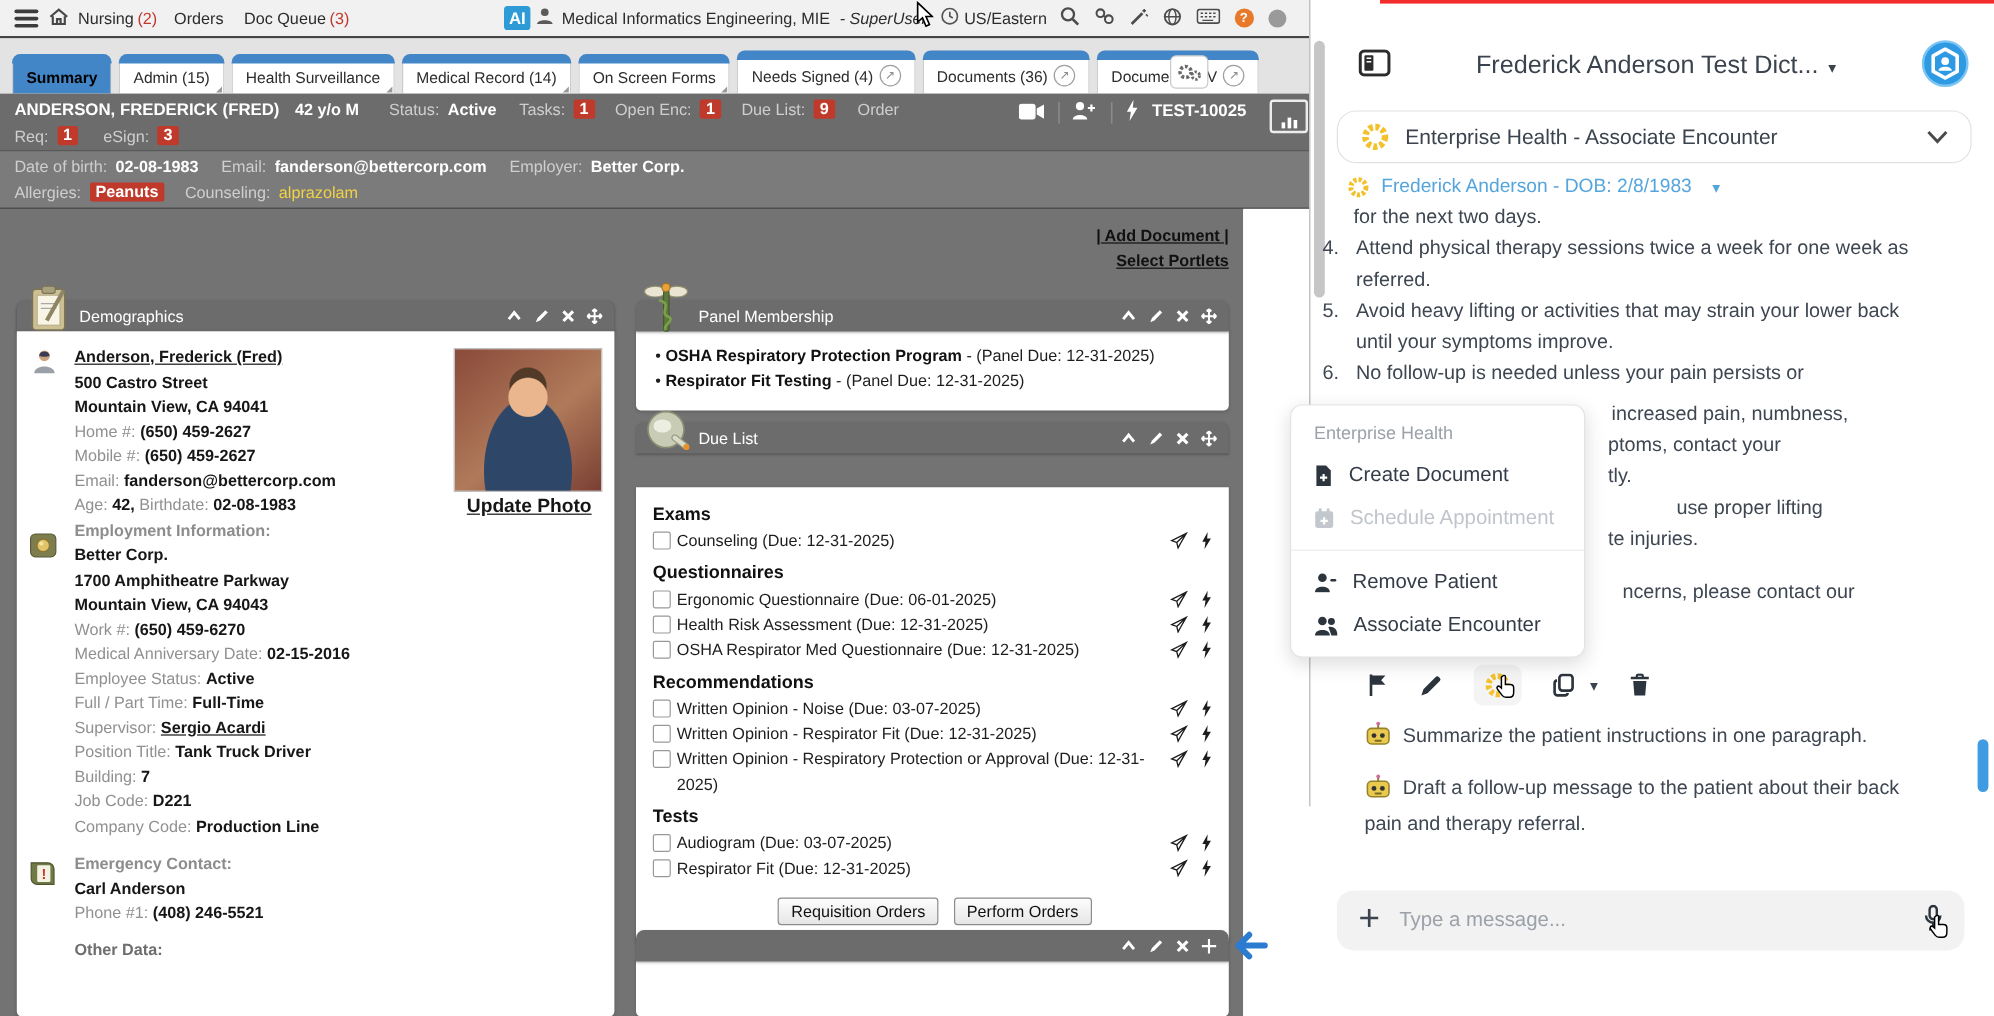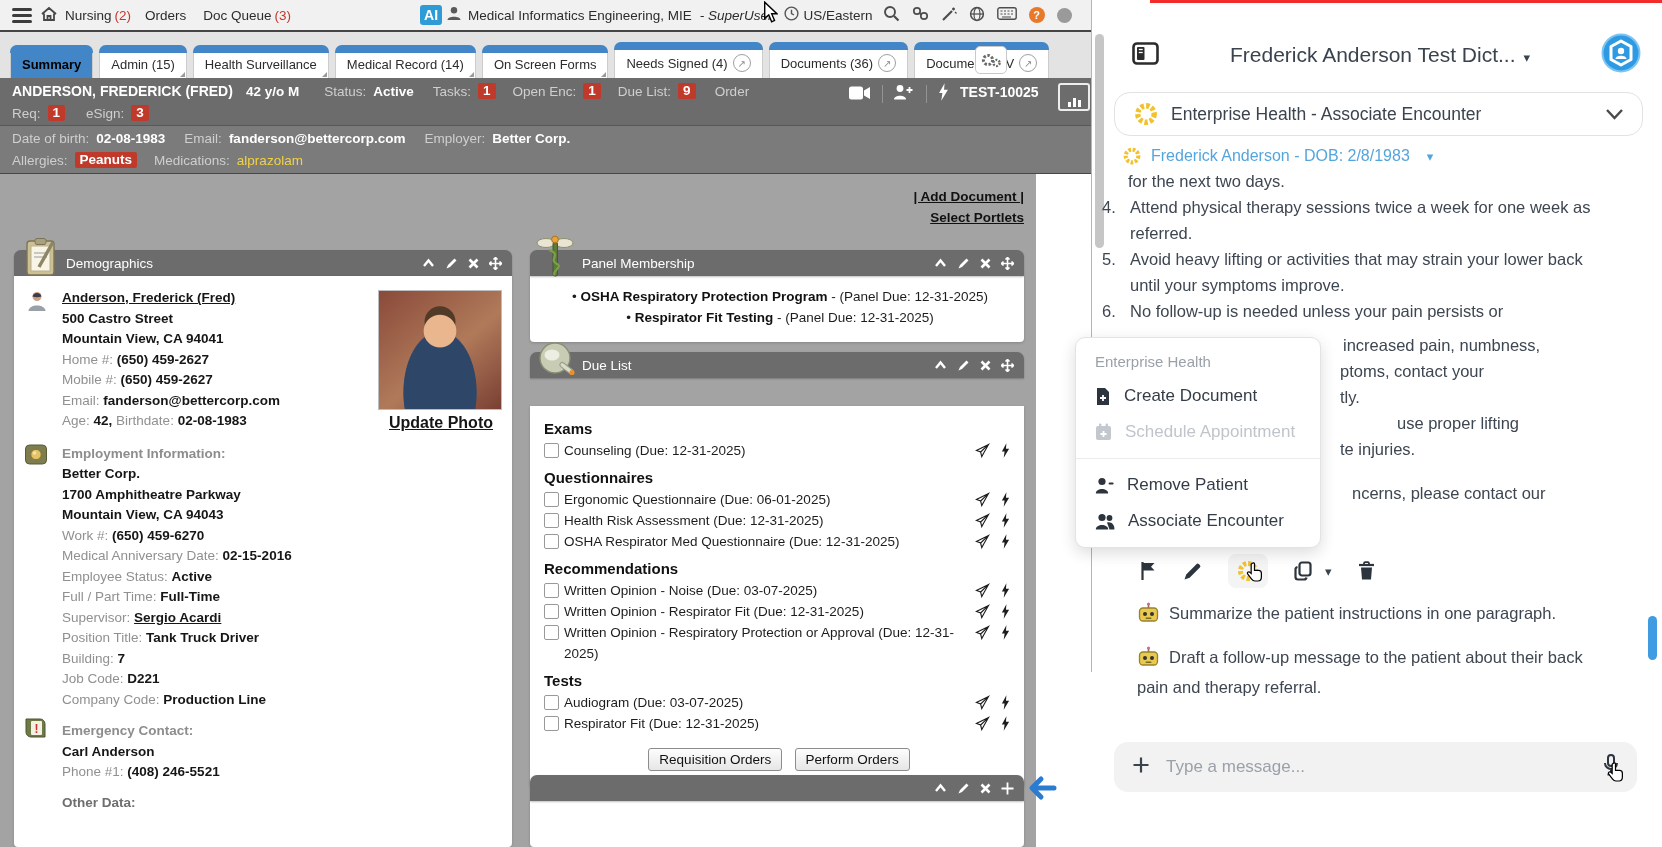--- a/index.html
+++ b/index.html
@@ -53,21 +53,21 @@
   .badge{background:#c03a2b;color:#fff;font-weight:bold;border-radius:2px;padding:0 5px;
          line-height:16px;display:inline-block;}
   .bname{color:#fff;font-weight:bold;font-size:14px;}
   .bdiv{width:1px;height:18px;background:#939393;display:inline-block;}
   .chartbox{width:22px;height:20px;border:2px solid #ededed;border-radius:3px;display:flex;
             align-items:flex-end;justify-content:center;gap:2px;padding:2px 3px;}
   .chartbox i{display:block;width:3px;background:#fff;}
   .medyellow{color:#f0d245;}
 
   
-  .content{position:absolute;left:0;top:174px;width:1036px;height:673px;background:#a3a3a3;}
+  .content{position:absolute;left:0;top:174px;width:1036px;height:673px;background:#737373;}
   .gutter{position:absolute;left:1036px;top:174px;width:55px;height:673px;background:#fff;}
   .toplinks{position:absolute;right:12px;top:12px;text-align:right;font-size:13.5px;
             font-weight:bold;line-height:21px;color:#111;}
   .toplinks a{color:#111;text-decoration:underline;cursor:pointer;}
 
   
   .portlet{position:absolute;}
   .phead{position:relative;height:26px;background:#6c6c6c;border-radius:7px 7px 0 0;color:#fff;
          display:flex;align-items:center;padding-left:52px;font-size:13.5px;
          box-shadow:0 1px 2px rgba(0,0,0,.25);}
@@ -340,21 +340,21 @@
         <span class="blab">Date of birth:</span>
         <span class="bval">02-08-1983</span>
         <span class="blab" style="margin-left:12px;">Email:</span>
         <span class="bval">fanderson@bettercorp.com</span>
         <span class="blab" style="margin-left:12px;">Employer:</span>
         <span class="bval">Better Corp.</span>
       </div>
       <div class="brow" style="top:26px;">
         <span class="blab">Allergies:</span>
         <span class="badge">Peanuts</span>
-        <span class="blab" style="margin-left:10px;">Medications:</span>
+        <span class="blab" style="margin-left:10px;">Counseling:</span>
         <span class="medyellow">alprazolam</span>
       </div>
     </div>
 
     <div class="content">
       <div class="toplinks">
         <div><a>| Add Document |</a></div>
         <div><a>Select Portlets</a></div>
       </div>
 
@@ -407,21 +407,21 @@
             <div class="d-line"><span class="lab">Age:</span> <b>42,</b> <span class="lab">Birthdate:</span> <b>02-08-1983</b></div>
           </div>
 
           <span class="abs" style="left:10px;top:166px;">
             <svg width="24" height="24" viewBox="0 0 24 24">
                 <rect x="1.5" y="3" width="21" height="19" rx="4" fill="#7d7d4e" stroke="#5b5b38"></rect>
                 <circle cx="12" cy="12.5" r="5.2" fill="#e2c368" stroke="#8a7430"></circle>
                 <circle cx="10.5" cy="11" r="1.8" fill="#f4e3a8"></circle>
               </svg>
           </span>
-          <div style="padding-left:34px;margin-top:12px;">
+          <div style="padding-left:34px;margin-top:1px;">
             <div class="d-sechead">Employment Information:</div>
             <div class="d-line"><b>Better Corp.</b></div>
             <div class="d-line"><b>1700 Amphitheatre Parkway</b></div>
             <div class="d-line"><b>Mountain View, CA 94043</b></div>
             <div class="d-line"><span class="lab">Work #:</span> <b>(650) 459-6270</b></div>
             <div class="d-line"><span class="lab">Medical Anniversary Date:</span> <b>02-15-2016</b></div>
             <div class="d-line"><span class="lab">Employee Status:</span> <b>Active</b></div>
             <div class="d-line"><span class="lab">Full / Part Time:</span> <b>Full-Time</b></div>
             <div class="d-line"><span class="lab">Supervisor:</span> <a class="ulink">Sergio Acardi</a></div>
             <div class="d-line"><span class="lab">Position Title:</span> <b>Tank Truck Driver</b></div>
@@ -441,21 +441,21 @@
             <div class="d-sechead">Emergency Contact:</div>
             <div class="d-line"><b>Carl Anderson</b></div>
             <div class="d-line"><span class="lab">Phone #1:</span> <b>(408) 246-5521</b></div>
           </div>
           <div style="padding-left:34px;margin-top:10px;">
             <div class="d-sechead" style="color:#6e6e6e;">Other Data:</div>
           </div>
         </div>
       </div>
 
-      <div class="portlet" style="left:530px;top:76px;width:494px;text-align:center;">
+      <div class="portlet" style="left:530px;top:76px;width:494px;">
         <span class="corner-icon" style="top:-16px;">
           <svg width="38" height="46" viewBox="0 0 38 46">
             <ellipse cx="10" cy="9" rx="9" ry="4.5" fill="#e9e5d2" stroke="#8f8f6e"></ellipse>
             <ellipse cx="28" cy="9" rx="9" ry="4.5" fill="#e9e5d2" stroke="#8f8f6e"></ellipse>
             <rect x="17" y="8" width="4.5" height="34" rx="2" fill="#5d7a3b" stroke="#44592c"></rect>
             <circle cx="19" cy="5.5" r="3.4" fill="#e8a33d" stroke="#a8741f"></circle>
             <path d="M13 16 C26 20 12 26 21 30 C27 33 15 38 19 41" stroke="#7ba04b" fill="none" stroke-width="2.2"></path>
           </svg>
         </span>
         <div class="phead">

